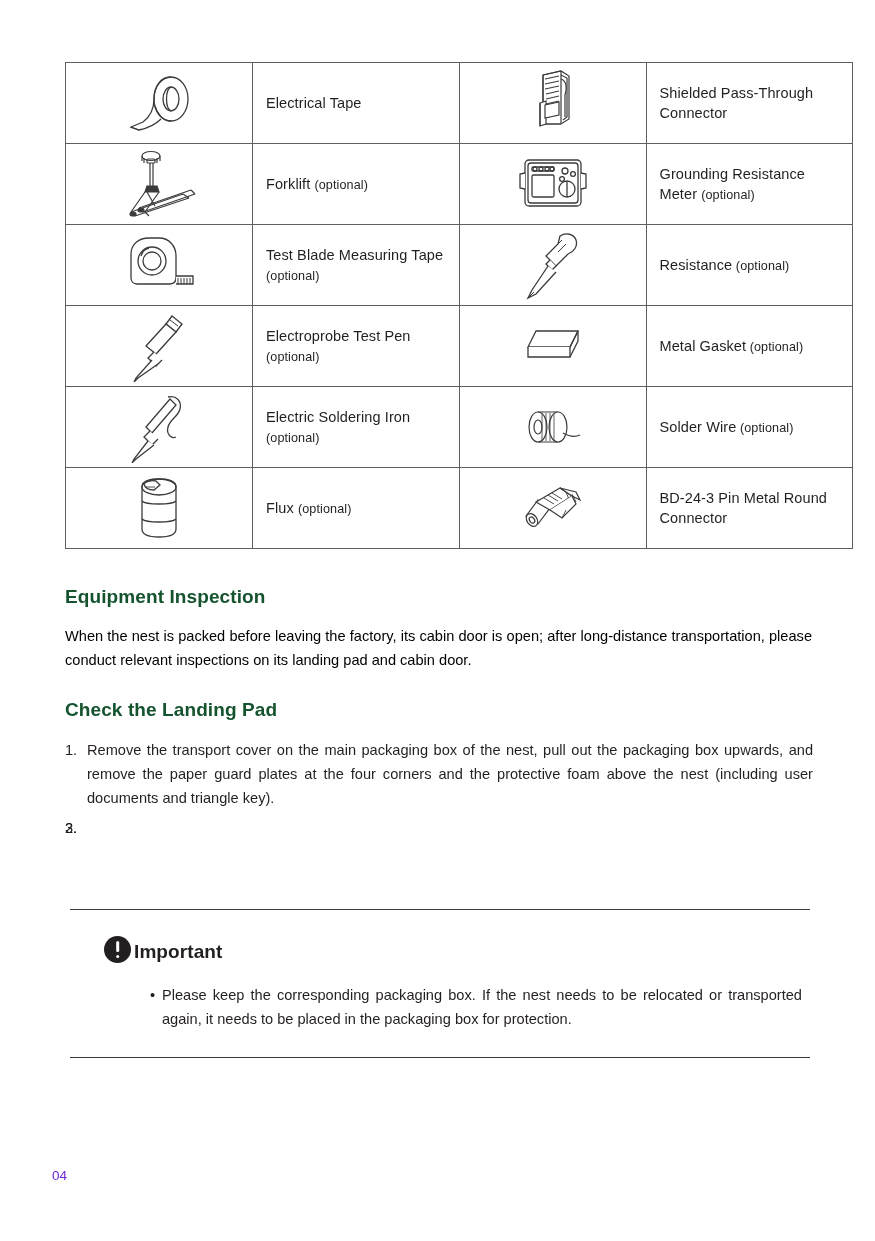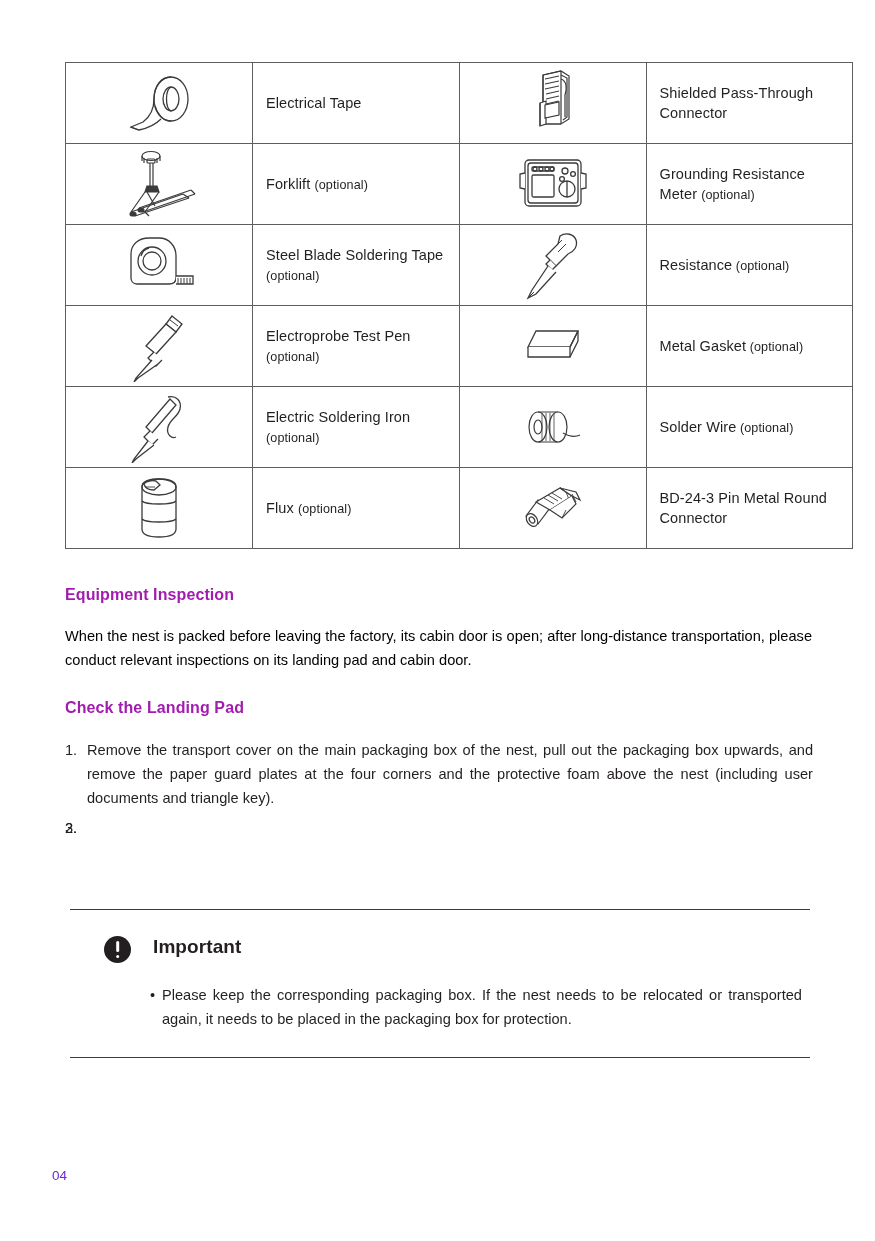--- a/index.html
+++ b/index.html
@@ -57,23 +57,23 @@
   }
   .icon-cell svg {
     display: block;
     margin: 0 auto;
   }
 
   
   .h2 {
     position: absolute;
     left: 65px;
-    font-size: 16px;
+    font-size: 19px;
     font-weight: bold;
-    color: #a21caf;
+    color: #14532d;
     letter-spacing: 0.1px;
   }
   #hd-equipment { top: 586px; }
   #hd-landing   { top: 699px; }
 
   .para {
     position: absolute;
     left: 65px;
     width: 747px;
     font-size: 14.6px;
@@ -115,22 +115,22 @@
     top: 909px;
     width: 740px;
   }
   .rule {
     height: 0;
     border-top: 1.6px solid #3a3a3a;
     width: 100%;
   }
   .callout-head {
     display: flex;
-    align-items: flex-start;
-    gap: 22px;
+    align-items: flex-end;
+    gap: 3px;
     margin-top: 26px;
     margin-left: 34px;
   }
   .excl-icon {
     width: 27px;
     height: 27px;
     border-radius: 50%;
     background: #231f20;
     position: relative;
     flex: 0 0 auto;
@@ -288,21 +288,21 @@
           <svg width="80" height="62" viewBox="0 0 80 62" fill="none" stroke="#3b3b3b" stroke-width="1.3">
             <path d="M12 20 C12 10 20 4 30 4 L40 4 C50 4 57 12 57 22 L57 44 C57 48 54 50 50 50 L18 50 C14 50 12 47 12 44 Z" fill="#fff"></path>
             <circle cx="33" cy="27" r="14"></circle>
             <circle cx="33" cy="27" r="9"></circle>
             <path d="M30 14 C26 15 23 18 22 22"></path>
             <path d="M57 42 L74 42 L74 50 L57 50" fill="#fff"></path>
             <path d="M59 44 L59 50 M62 44 L62 50 M65 44 L65 50 M68 44 L68 50 M71 44 L71 50" stroke-width="1"></path>
           </svg>
         </td>
         <td class="label-cell">
-          <div class="label-main"><span>Steel Blade Soldering Tape </span><span class="opt">(optional)</span></div>
+          <div class="label-main"><span>Test Blade Measuring Tape </span><span class="opt">(optional)</span></div>
         </td>
         <td class="icon-cell">
           <svg width="70" height="74" viewBox="0 0 70 74" fill="none" stroke="#3b3b3b" stroke-width="1.3">
             <path d="M42 8 C48 4 56 6 58 12 C60 18 56 24 50 26 L38 38 L28 28 L40 16 Z" fill="#fff"></path>
             <path d="M44 12 L36 20 M48 16 L40 24" stroke-width="1"></path>
             <path d="M32 32 L28 36 L34 42 L38 38" fill="#fff"></path>
             <path d="M30 38 L14 62 L10 70 L18 66 L38 44" fill="#fff"></path>
             <path d="M10 70 L16 64" stroke-width="1"></path>
           </svg>
         </td>

